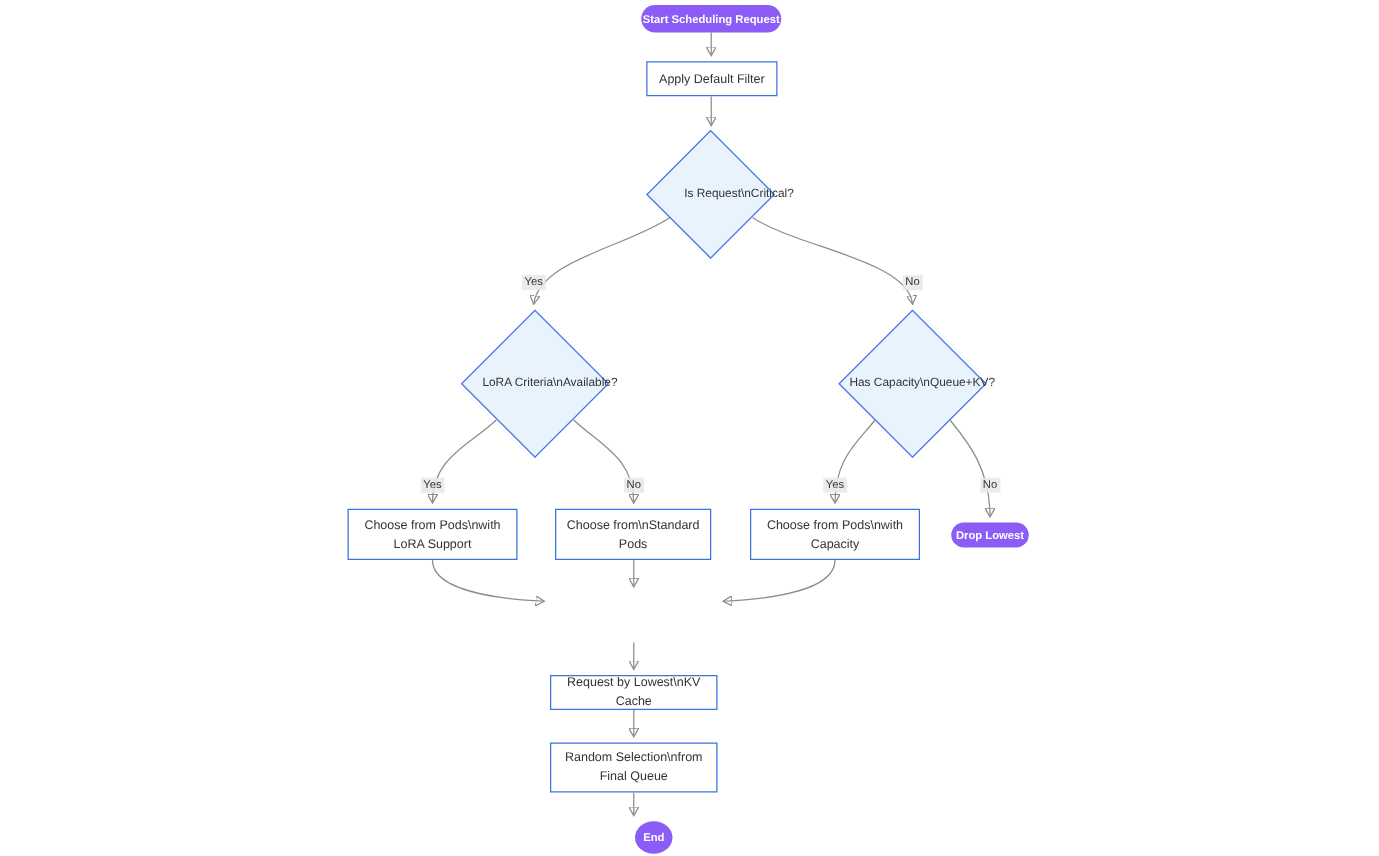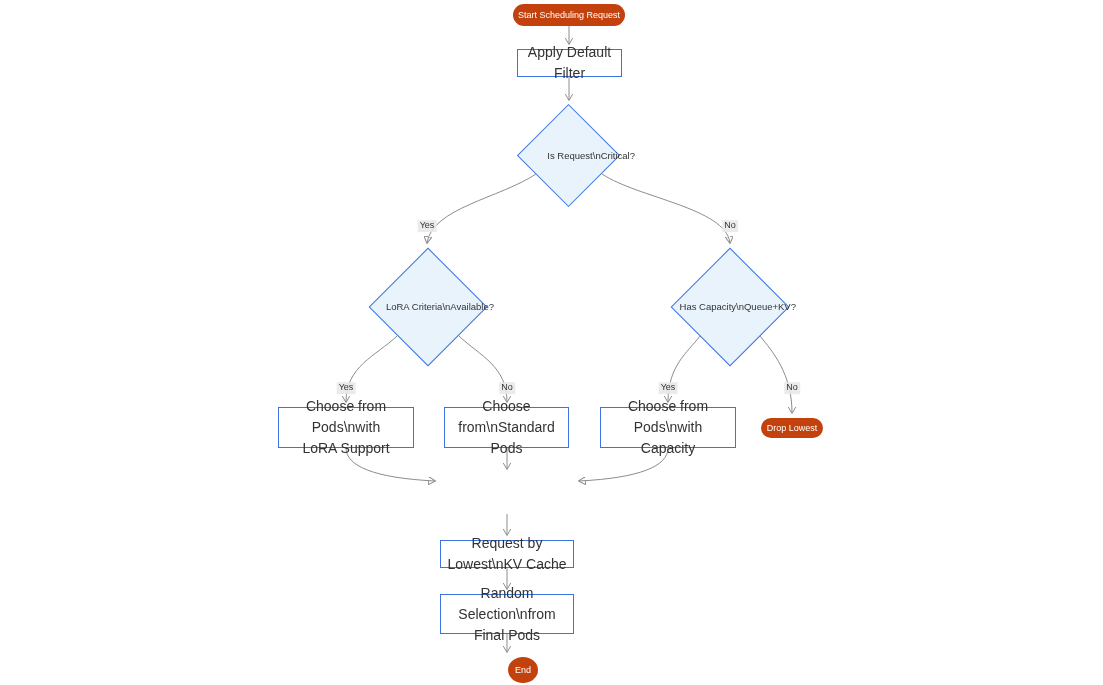--- a/index.html
+++ b/index.html
@@ -9,26 +9,26 @@
     font-family:"Liberation Sans","DejaVu Sans",sans-serif;
     color:#333333;
   }
   .stage { position:absolute; inset:0; }
   svg.edges { position:absolute; left:0; top:0; z-index:0; }
   svg.edges path { fill:none; stroke:#8c8c8c; stroke-width:1; }
 
   .node {
     position:absolute; box-sizing:border-box; z-index:2;
     display:flex; align-items:center; justify-content:center;
-    text-align:center; font-size:14px; line-height:1.5;
+    text-align:center; font-size:10px; line-height:1.5;
     white-space:pre-line; color:#333333;
   }
   .rect { background:#ffffff; border:1.5px solid #3b74e0; }
   .pill {
-    background:#c2410c; color:#ffffff; font-weight:normal;
+    background:#8b5cf6; color:#ffffff; font-weight:bold;
     border-radius:12px; font-size:9px; white-space:nowrap; line-height:1;
   }
   .ellipse { border-radius:50%; }
 
   .diamond {
     position:absolute; box-sizing:border-box; z-index:1;
     transform:rotate(45deg);
     background:#e9f3fc; border:1.5px solid #3b74e0;
   }
   .diamond-label {
@@ -90,21 +90,21 @@
 
   <div class="node rect" style="left:600px;top:407px;width:136px;height:41px">Choose from Pods\nwith
 Capacity</div>
 
   <div class="node pill" style="left:761px;top:418px;width:62px;height:20px">Drop Lowest</div>
 
 
   <div class="node rect" style="left:440px;top:540px;width:134px;height:28px">Request by Lowest\nKV Cache</div>
 
   <div class="node rect" style="left:440px;top:594px;width:134px;height:40px">Random Selection\nfrom
-Final Pods</div>
+Final Queue</div>
 
   <div class="node pill ellipse" style="left:508px;top:657px;width:30px;height:26px">End</div>
 
   <span class="edge-label" style="left:427px;top:226px">Yes</span>
   <span class="edge-label" style="left:730px;top:226px">No</span>
   <span class="edge-label" style="left:346px;top:388px">Yes</span>
   <span class="edge-label" style="left:507px;top:388px">No</span>
   <span class="edge-label" style="left:668px;top:388px">Yes</span>
   <span class="edge-label" style="left:792px;top:388px">No</span>
 

